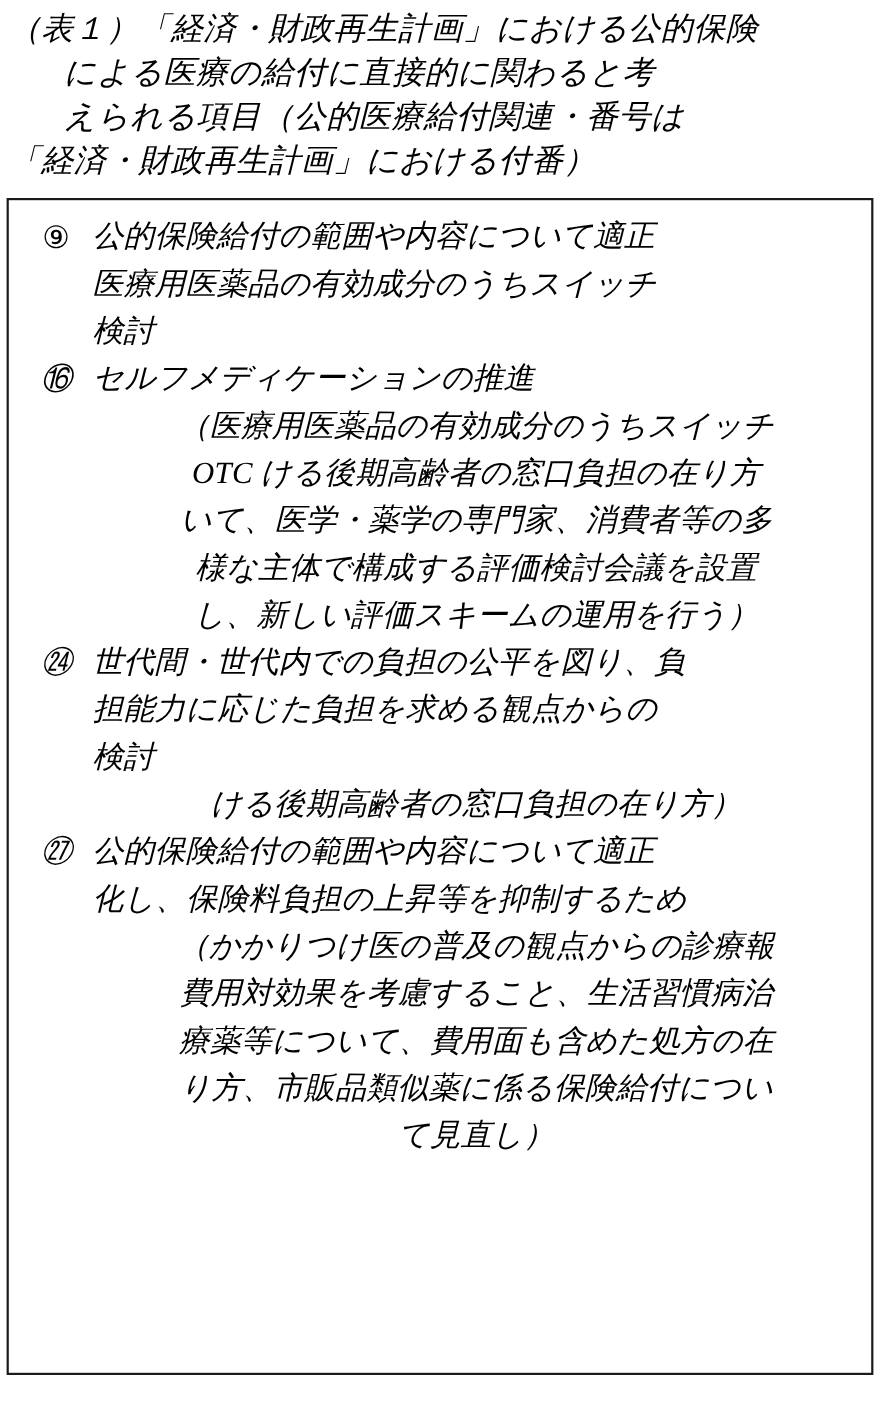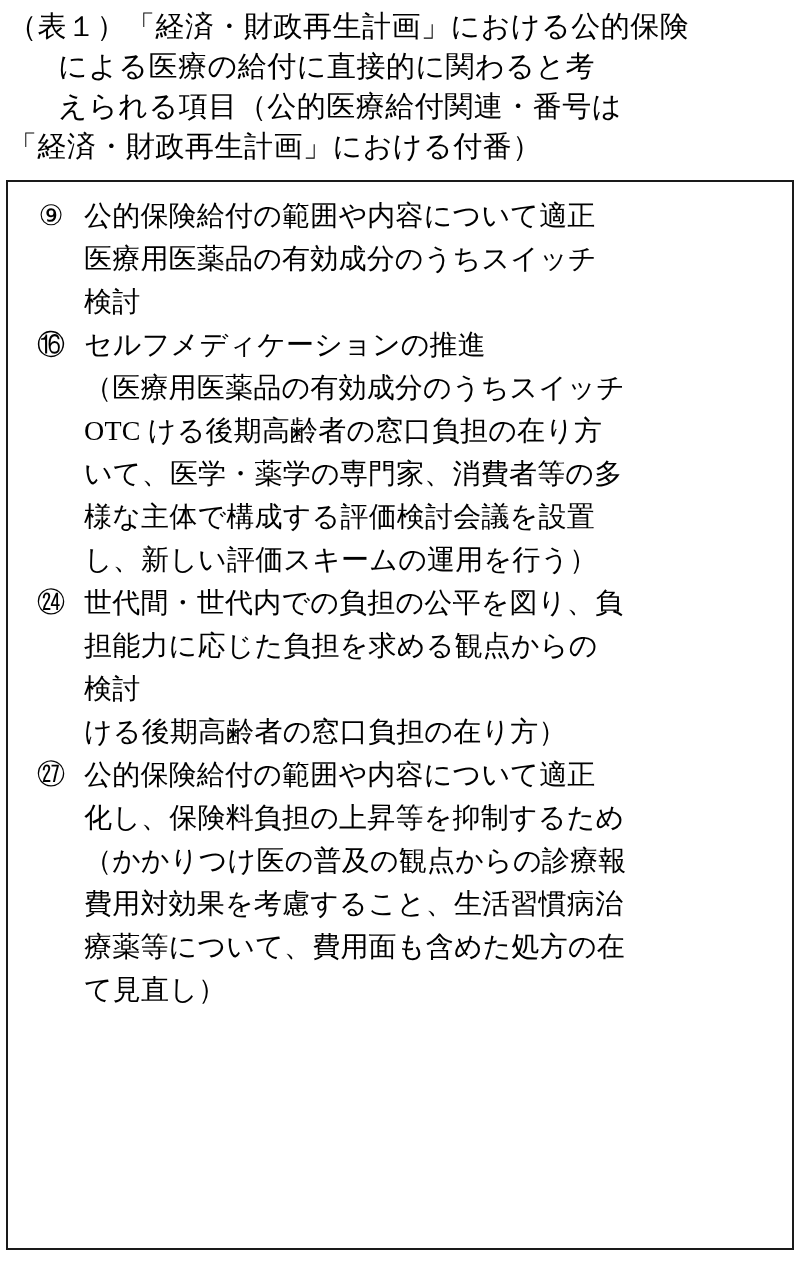--- a/index.html
+++ b/index.html
@@ -13,20 +13,21 @@
     font-family: "Liberation Serif", "DejaVu Serif", serif;
     color: #000000;
     overflow: hidden;
   }
   .page {
     position: relative;
     width: 800px;
     height: 1286px;
     box-sizing: border-box;
     padding: 0;
+    font-style: italic;
   }
 
   
   .title-block {
     padding: 6px 18px 0 8px;
   }
   .title-line {
     font-size: 29px;
     line-height: 40px;
     letter-spacing: 0.5px;
@@ -63,20 +64,21 @@
     font-size: 28px;
     line-height: 43px;
     letter-spacing: 0.2px;
   }
   .row-body p {
     margin: 0;
     white-space: nowrap;
   }
   .row-body p.sub {
     white-space: nowrap;
+    text-align: center;
   }
 </style>
 </head>
 <body>
 
 <div class="page">
 
   <div class="title-block">
     <div class="title-line">（表１）「経済・財政再生計画」における公的保険</div>
     <div class="title-line indent">による医療の給付に直接的に関わると考</div>
@@ -118,18 +120,19 @@
     </div>
 
     <div class="row">
       <div class="row-num">㉗</div>
       <div class="row-body">
         <p>公的保険給付の範囲や内容について適正</p>
         <p>化し、保険料負担の上昇等を抑制するため</p>
         <p class="sub">（かかりつけ医の普及の観点からの診療報</p>
         <p class="sub">費用対効果を考慮すること、生活習慣病治</p>
         <p class="sub">療薬等について、費用面も含めた処方の在</p>
+        <p class="sub">り方、市販品類似薬に係る保険給付につい</p>
         <p class="sub">て見直し）</p>
       </div>
     </div>
 
   </div>
 </div>
 
 </body></html>

